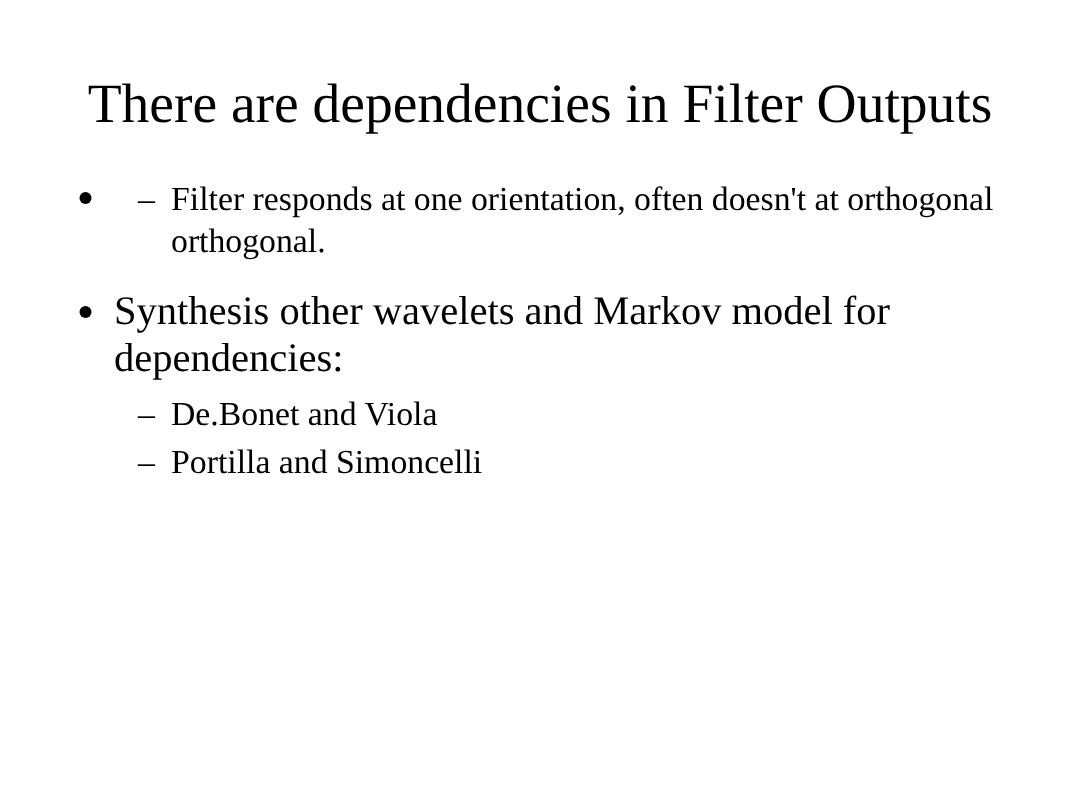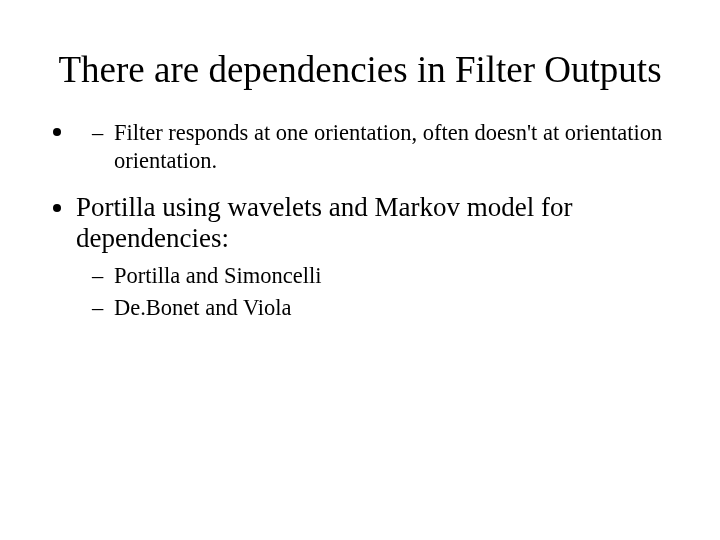--- a/index.html
+++ b/index.html
@@ -53,24 +53,24 @@
 </style>
 </head>
 <body>
 
 <div class="slide">
   <h1 class="title">There are dependencies in Filter Outputs</h1>
 
   <ul class="level1">
     <li>
       <ul class="level2">
-        <li>Filter responds at one orientation, often doesn't at orientation orientation.</li>
+        <li>Filter responds at one orientation, often doesn't at orthogonal orthogonal.</li>
       </ul>
     </li>
     <li>
-      <span>Portilla using wavelets and Markov model for dependencies:</span>
+      <span>Synthesis other wavelets and Markov model for dependencies:</span>
       <ul class="level2">
+        <li>De.Bonet and Viola</li>
         <li>Portilla and Simoncelli</li>
-        <li>De.Bonet and Viola</li>
       </ul>
     </li>
   </ul>
 </div>
 
 </body></html>

